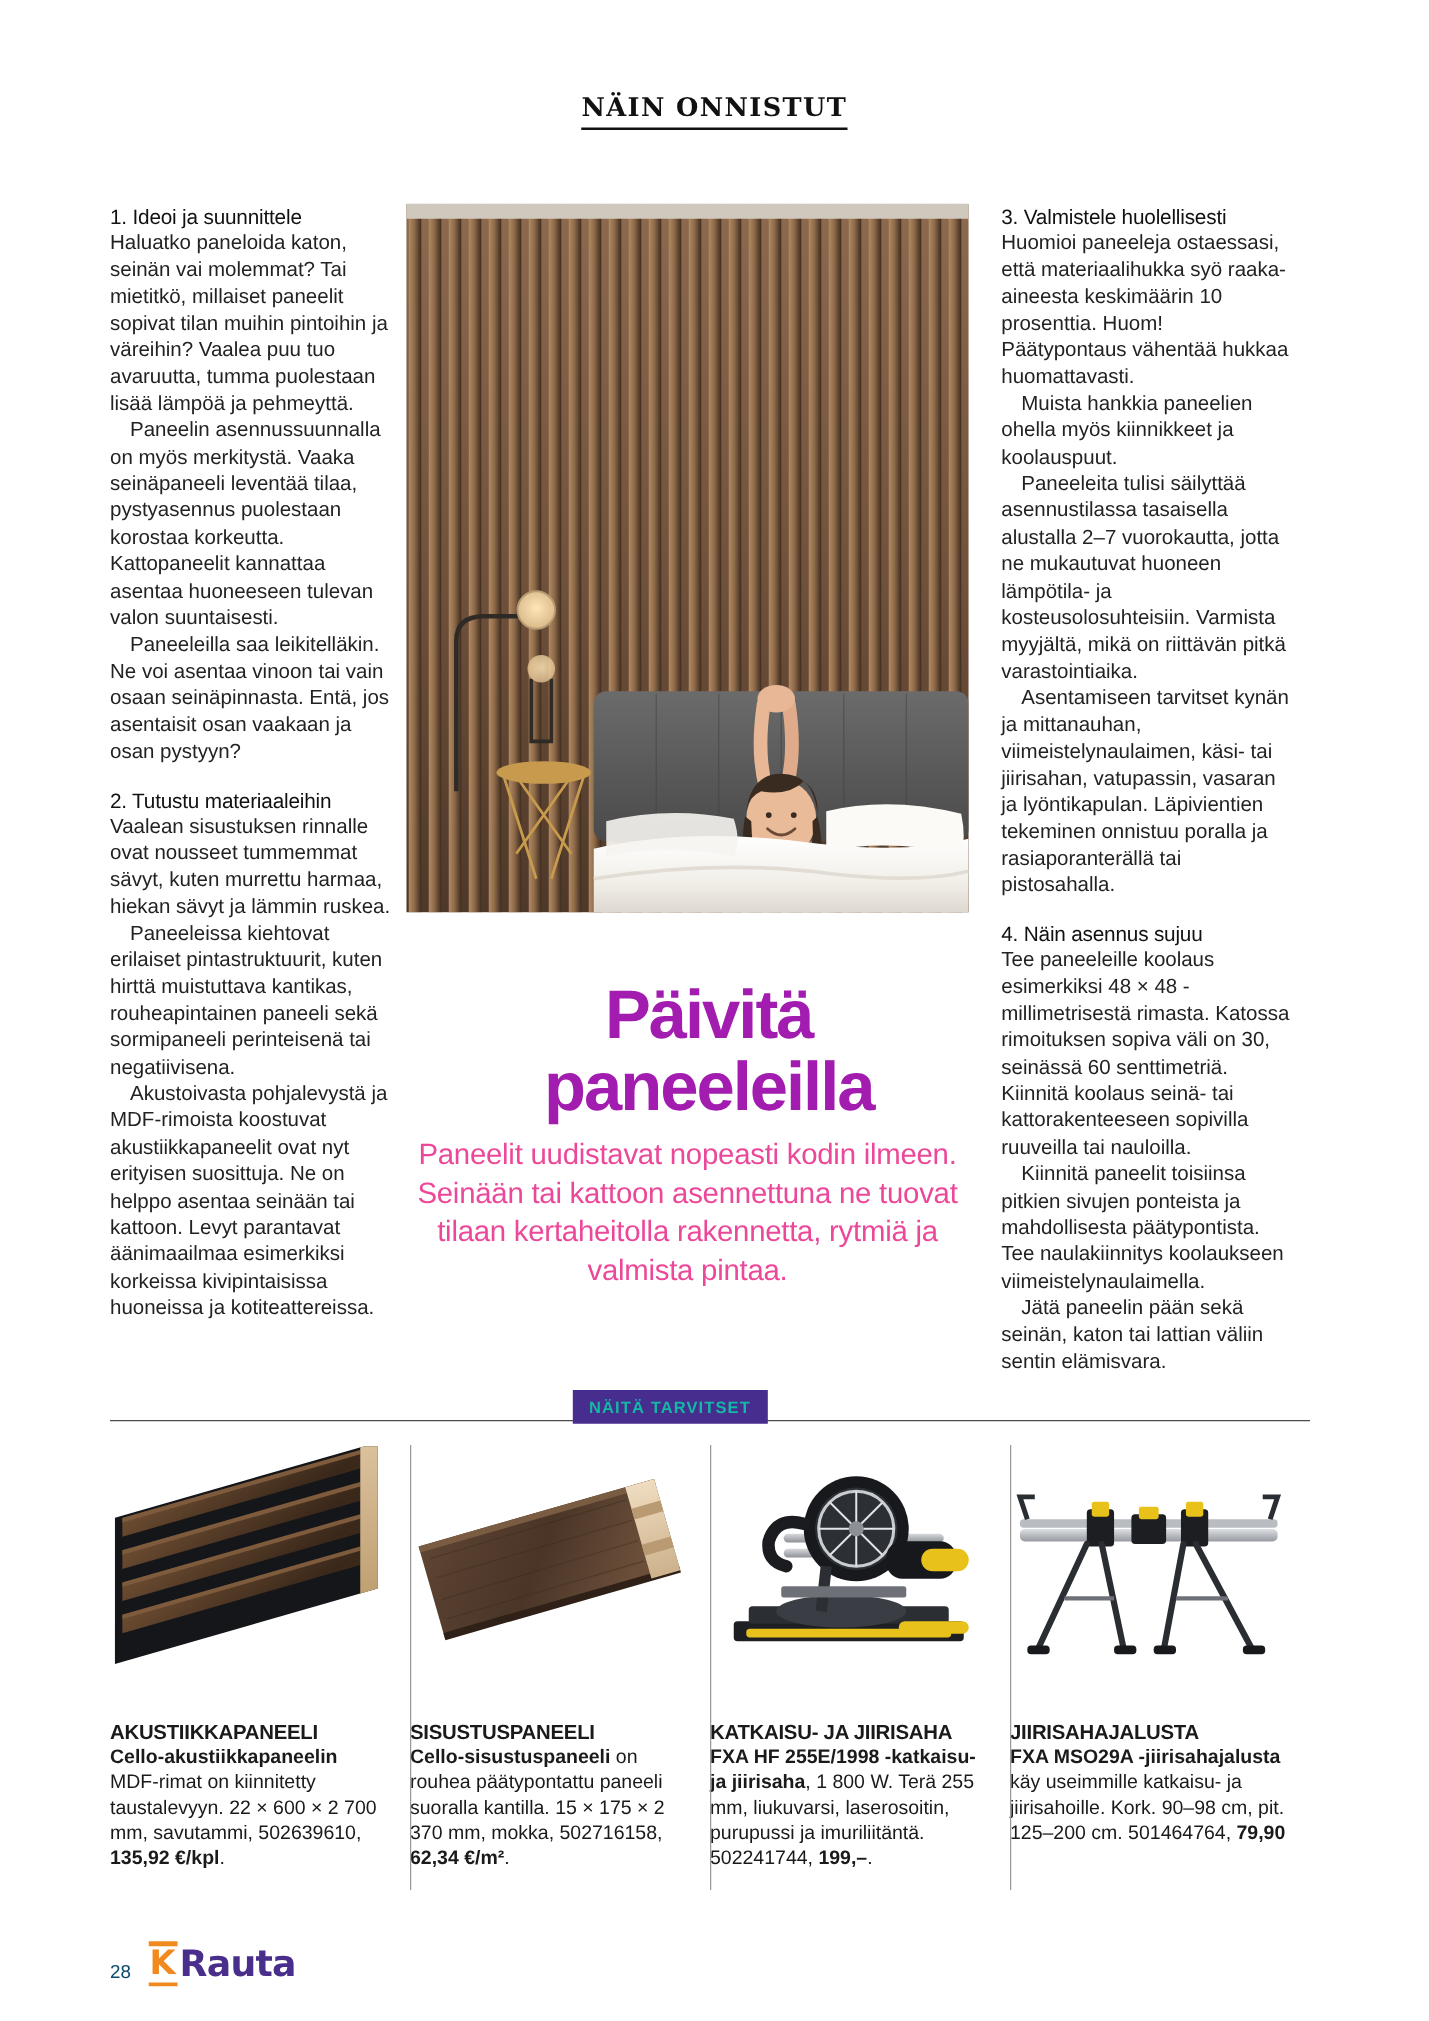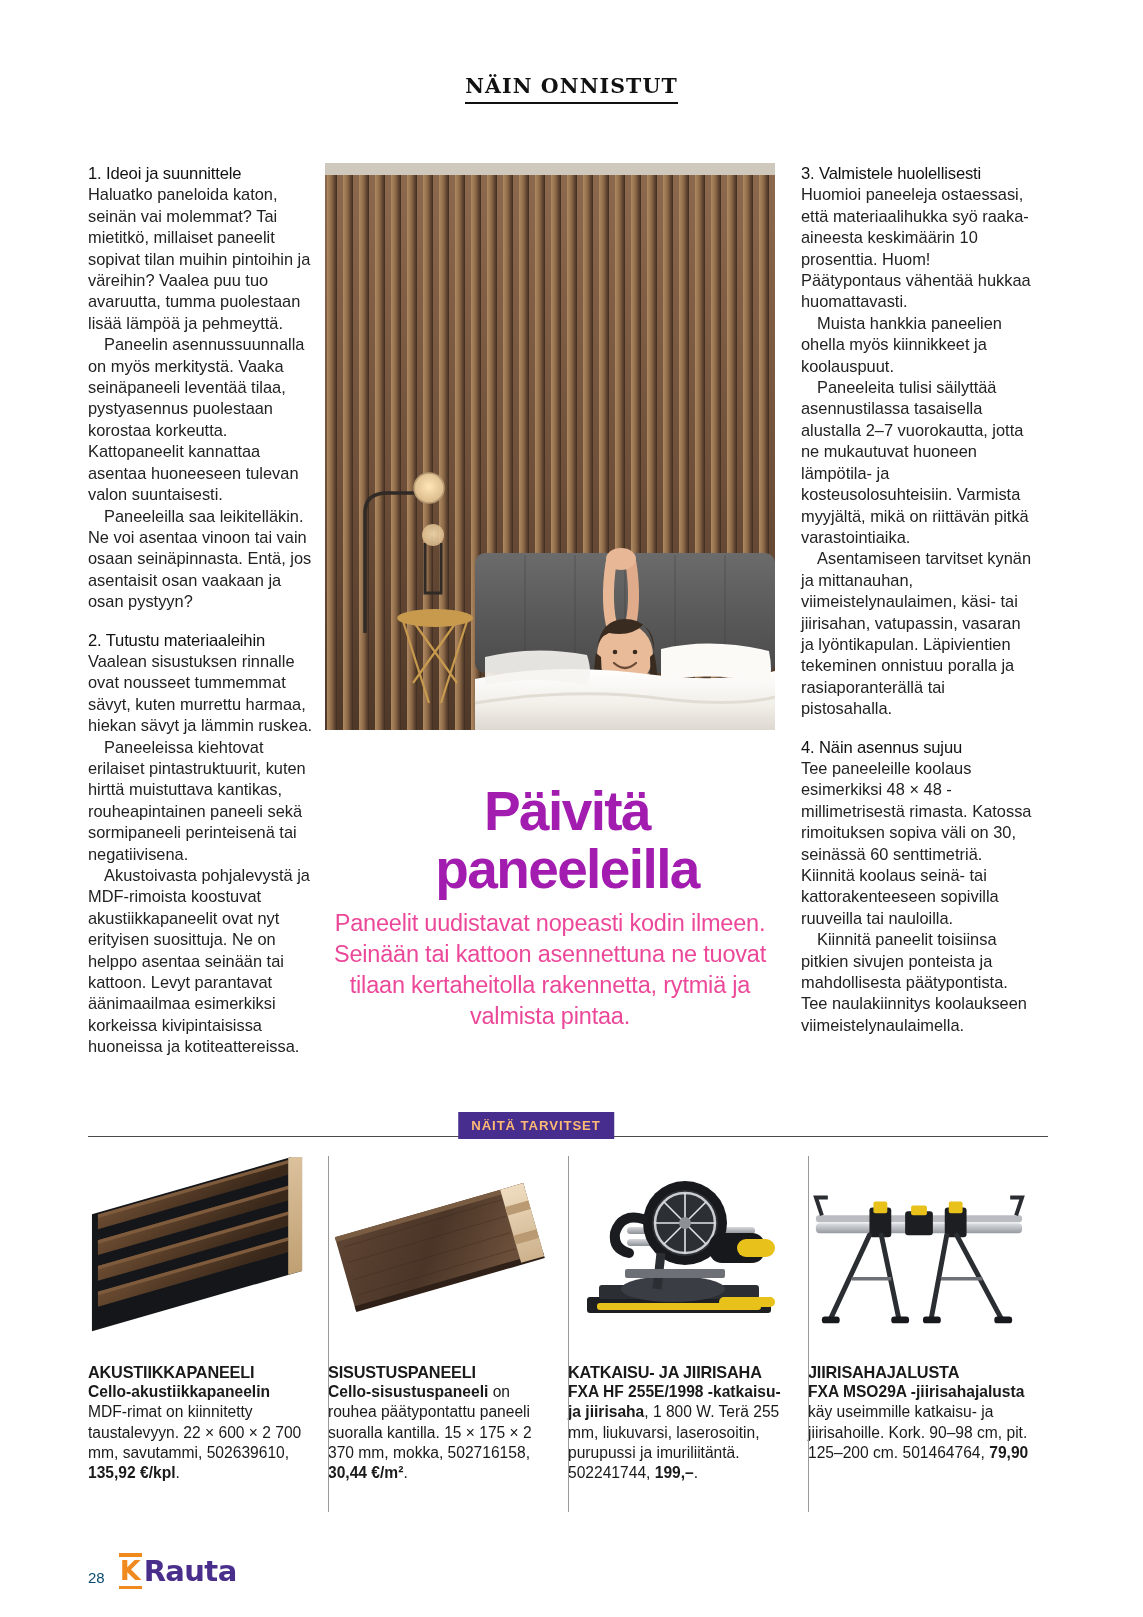--- a/index.html
+++ b/index.html
@@ -81,21 +81,21 @@
 
   
   .divider {
     position: absolute; top: 1136px; left: 88px; width: 960px;
     height: 1px; background: #4b4b4b;
   }
   .badge {
     position: absolute; top: 1112px; left: 50%;
     transform: translateX(-50%);
     background: #462d8e;
-    color: #fdba74;
+    color: #14b8a6;
     font-weight: 700;
     font-size: 13.2px;
     letter-spacing: 0.9px;
     padding: 6px 13px 6px 13px;
     white-space: nowrap;
   }
 
   
   .products {
     position: absolute; top: 1152px; left: 88px;
@@ -114,21 +114,21 @@
     position: absolute; left: 0; top: 4px; bottom: 0;
     width: 1px; background: #9a9a9a;
   }
   .prod-img {
     height: 200px;
     display: flex; align-items: center; justify-content: center;
     overflow: hidden;
   }
   .prod-img svg { display: block; }
   .prod-text {
-    margin-top: 10px;
+    margin-top: 24px;
     font-size: 15.6px;
     line-height: 20.2px;
     color: #1a1a1a;
   }
   .prod-title {
     font-weight: 700;
     font-size: 16.3px;
     letter-spacing: -0.2px;
     display: block;
   }
@@ -309,20 +309,21 @@
   <div class="col col-right">
     <h3>3. Valmistele huolellisesti</h3>
     <p>Huomioi paneeleja ostaessasi, että materiaalihukka syö raaka-aineesta keskimäärin 10 prosenttia. Huom! Päätypontaus vähentää hukkaa huomattavasti.</p>
     <p class="ind">Muista hankkia paneelien ohella myös kiinnikkeet ja koolauspuut.</p>
     <p class="ind">Paneeleita tulisi säilyttää asennustilassa tasaisella alustalla 2–7 vuorokautta, jotta ne mukautuvat huoneen lämpötila- ja kosteusolosuhteisiin. Varmista myyjältä, mikä on riittävän pitkä varastointiaika.</p>
     <p class="ind">Asentamiseen tarvitset kynän ja mittanauhan, viimeistelynaulaimen, käsi- tai jiirisahan, vatupassin, vasaran ja lyöntikapulan. Läpivientien tekeminen onnistuu poralla ja rasiaporanterällä tai pistosahalla.</p>
     <div class="gap"></div>
     <h3>4. Näin asennus sujuu</h3>
     <p>Tee paneeleille koolaus esimerkiksi 48 × 48 -millimetrisestä rimasta. Katossa rimoituksen sopiva väli on 30, seinässä 60 senttimetriä. Kiinnitä koolaus seinä- tai kattorakenteeseen sopivilla ruuveilla tai nauloilla.</p>
     <p class="ind">Kiinnitä paneelit toisiinsa pitkien sivujen ponteista ja mahdollisesta päätypontista. Tee naulakiinnitys koolaukseen viimeistelynaulaimella.</p>
+    <p class="ind">Jätä paneelin pään sekä seinän, katon tai lattian väliin sentin elämisvara.</p>
   </div>
 
   <div class="divider"></div>
   <div class="badge">NÄITÄ TARVITSET</div>
 
   <div class="products">
 
     <div class="product">
       <div class="prod-img">
         <svg width="224" height="190" viewBox="0 0 224 190">
@@ -381,21 +382,21 @@
               <line x1="20" y1="64" x2="184" y2="62"></line>
               <line x1="20" y1="80" x2="184" y2="79"></line>
               <line x1="20" y1="98" x2="184" y2="96"></line>
               <line x1="20" y1="114" x2="184" y2="113"></line>
             </g>
           </g>
         </svg>
       </div>
       <div class="prod-text">
         <span class="prod-title">SISUSTUSPANEELI</span>
-        <span class="b">Cello-sisustuspaneeli</span><span> on rouhea päätypontattu paneeli suoralla kantilla. 15 × 175 × 2 370 mm, mokka, 502716158, </span><span class="b">30,44 €/m²</span><span>.</span>
+        <span class="b">Cello-sisustuspaneeli</span><span> on rouhea päätypontattu paneeli suoralla kantilla. 15 × 175 × 2 370 mm, mokka, 502716158, </span><span class="b">62,34 €/m²</span><span>.</span>
       </div>
     </div>
 
     <div class="product">
       <div class="prod-img">
         <svg width="220" height="190" viewBox="0 0 220 190">
           <defs>
             <linearGradient id="mtl" x1="0" y1="0" x2="0" y2="1">
               <stop offset="0%" stop-color="#d7d9dc"></stop>
                 <stop offset="100%" stop-color="#8d9196"></stop>

